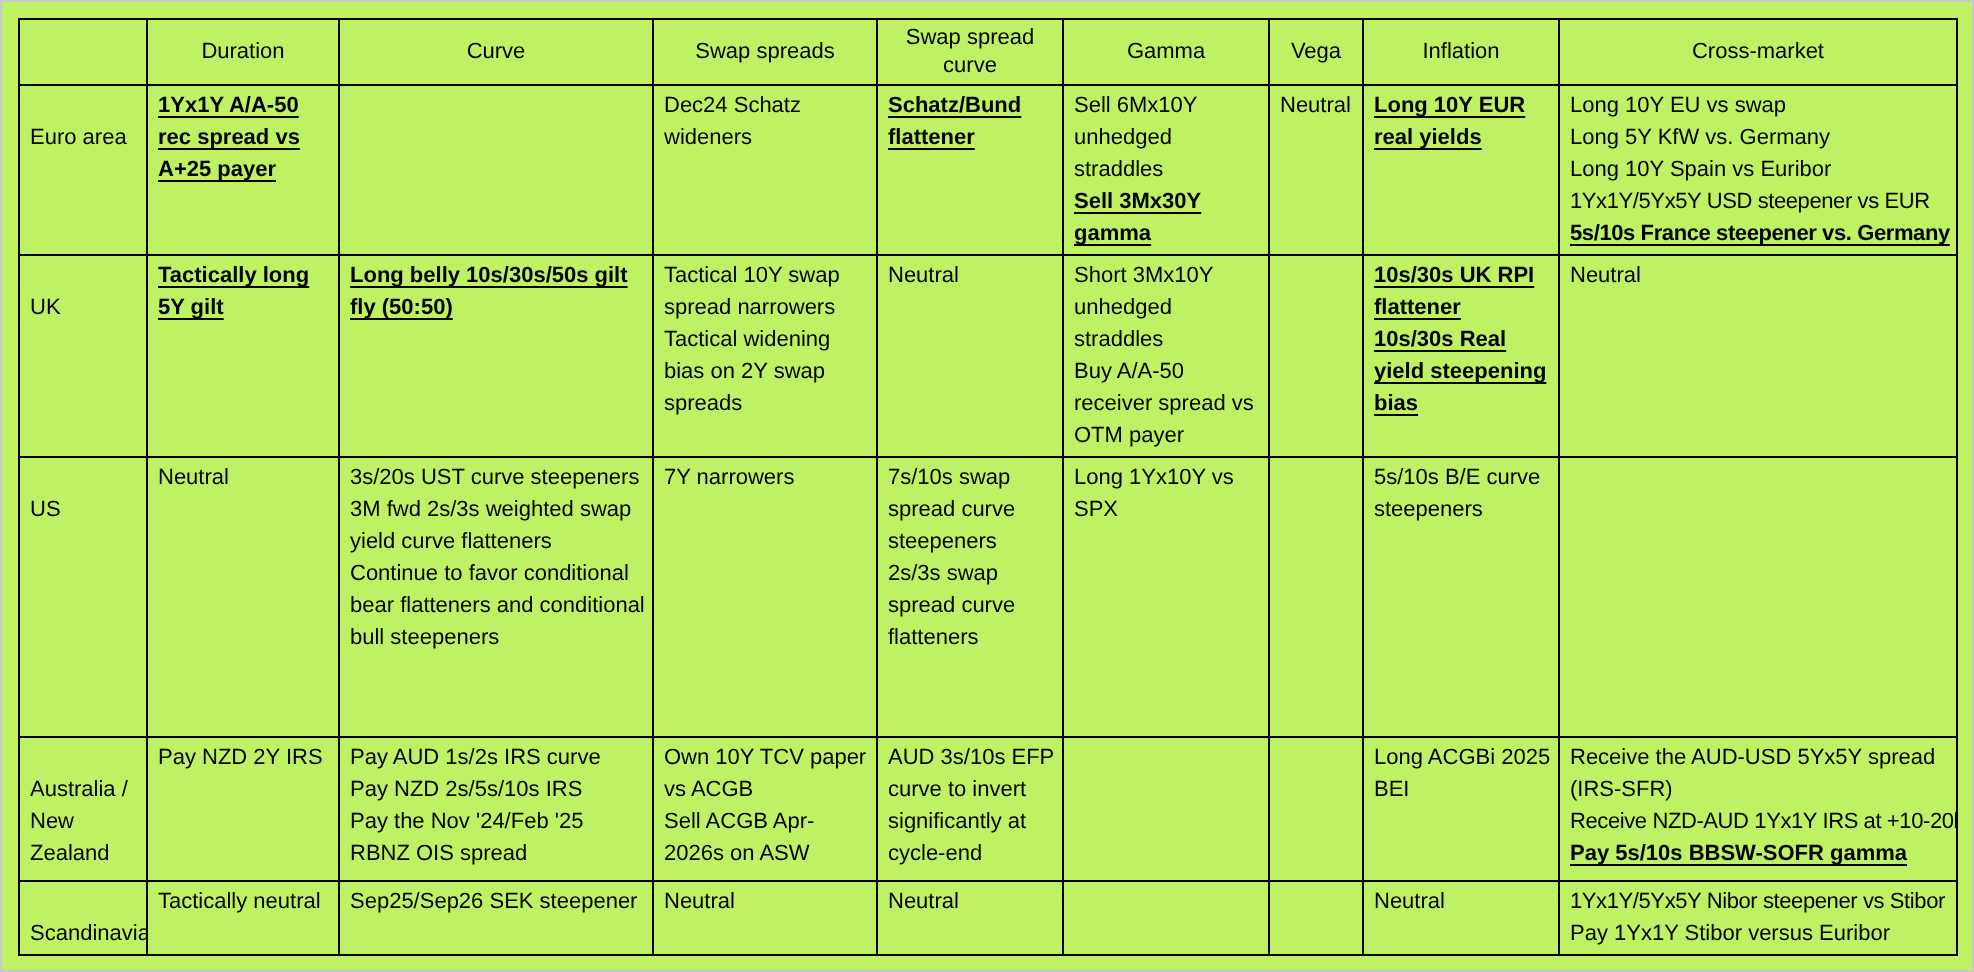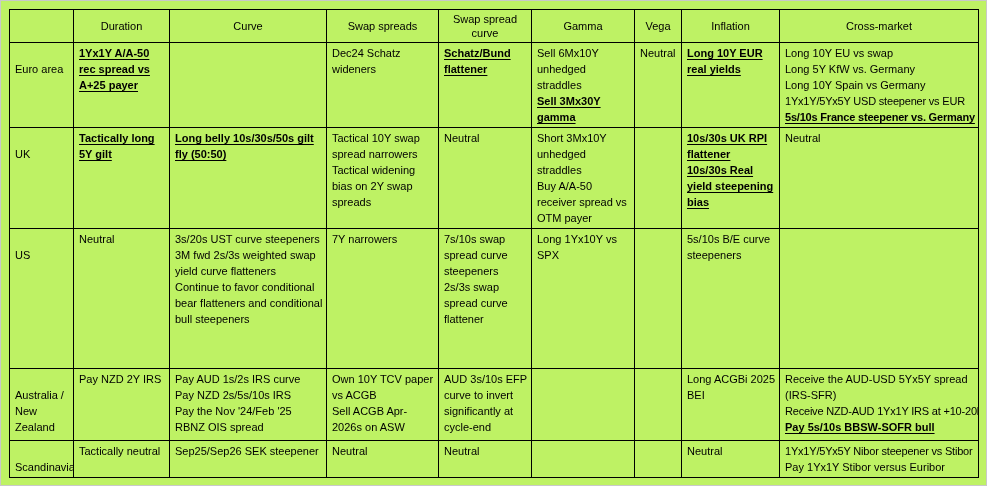--- a/index.html
+++ b/index.html
@@ -97,21 +97,21 @@
           </td>
       <td>
             <div class="entry">Neutral</div>
           </td>
       <td>
             <div class="entry strong">Long 10Y EUR real yields</div>
           </td>
       <td>
             <div class="entry">Long 10Y EU vs swap</div>
             <div class="entry">Long 5Y KfW vs. Germany</div>
-            <div class="entry">Long 10Y Spain vs Germany</div>
+            <div class="entry">Long 10Y Spain vs Euribor</div>
             <div class="entry nowrap">1Yx1Y/5Yx5Y USD steepener vs EUR</div>
             <div class="entry strong nowrap">5s/10s France steepener vs. Germany</div>
           </td>
     </tr>
     <tr style="height:86px">
       <td class="region">UK</td>
       <td>
             <div class="entry strong">Tactically long 5Y gilt</div>
           </td>
       <td>
@@ -145,21 +145,21 @@
       <td>
             <div class="entry">3s/20s UST curve steepeners</div>
             <div class="entry">3M fwd 2s/3s weighted swap yield curve flatteners</div>
             <div class="entry">Continue to favor conditional bear flatteners and conditional bull steepeners</div>
           </td>
       <td>
             <div class="entry">7Y narrowers</div>
           </td>
       <td>
             <div class="entry">7s/10s swap spread curve steepeners</div>
-            <div class="entry">2s/3s swap spread curve flattener</div>
+            <div class="entry">2s/3s swap spread curve flatteners</div>
           </td>
       <td>
             <div class="entry">Long 1Yx10Y vs SPX</div>
           </td>
       <td></td>
       <td>
             <div class="entry">5s/10s B/E curve steepeners</div>
           </td>
       <td></td>
     </tr>
@@ -181,21 +181,21 @@
             <div class="entry">AUD 3s/10s EFP curve to invert significantly at cycle-end</div>
           </td>
       <td></td>
       <td></td>
       <td>
             <div class="entry">Long ACGBi 2025 BEI</div>
           </td>
       <td>
             <div class="entry">Receive the AUD-USD 5Yx5Y spread (IRS-SFR)</div>
             <div class="entry nowrap">Receive NZD-AUD 1Yx1Y IRS at +10-20bp</div>
-            <div class="entry strong">Pay 5s/10s BBSW-SOFR bull</div>
+            <div class="entry strong">Pay 5s/10s BBSW-SOFR gamma</div>
           </td>
     </tr>
     <tr style="height:37px">
       <td class="region">Scandinavia</td>
       <td>
             <div class="entry">Tactically neutral</div>
           </td>
       <td>
             <div class="entry">Sep25/Sep26 SEK steepener</div>
           </td>

